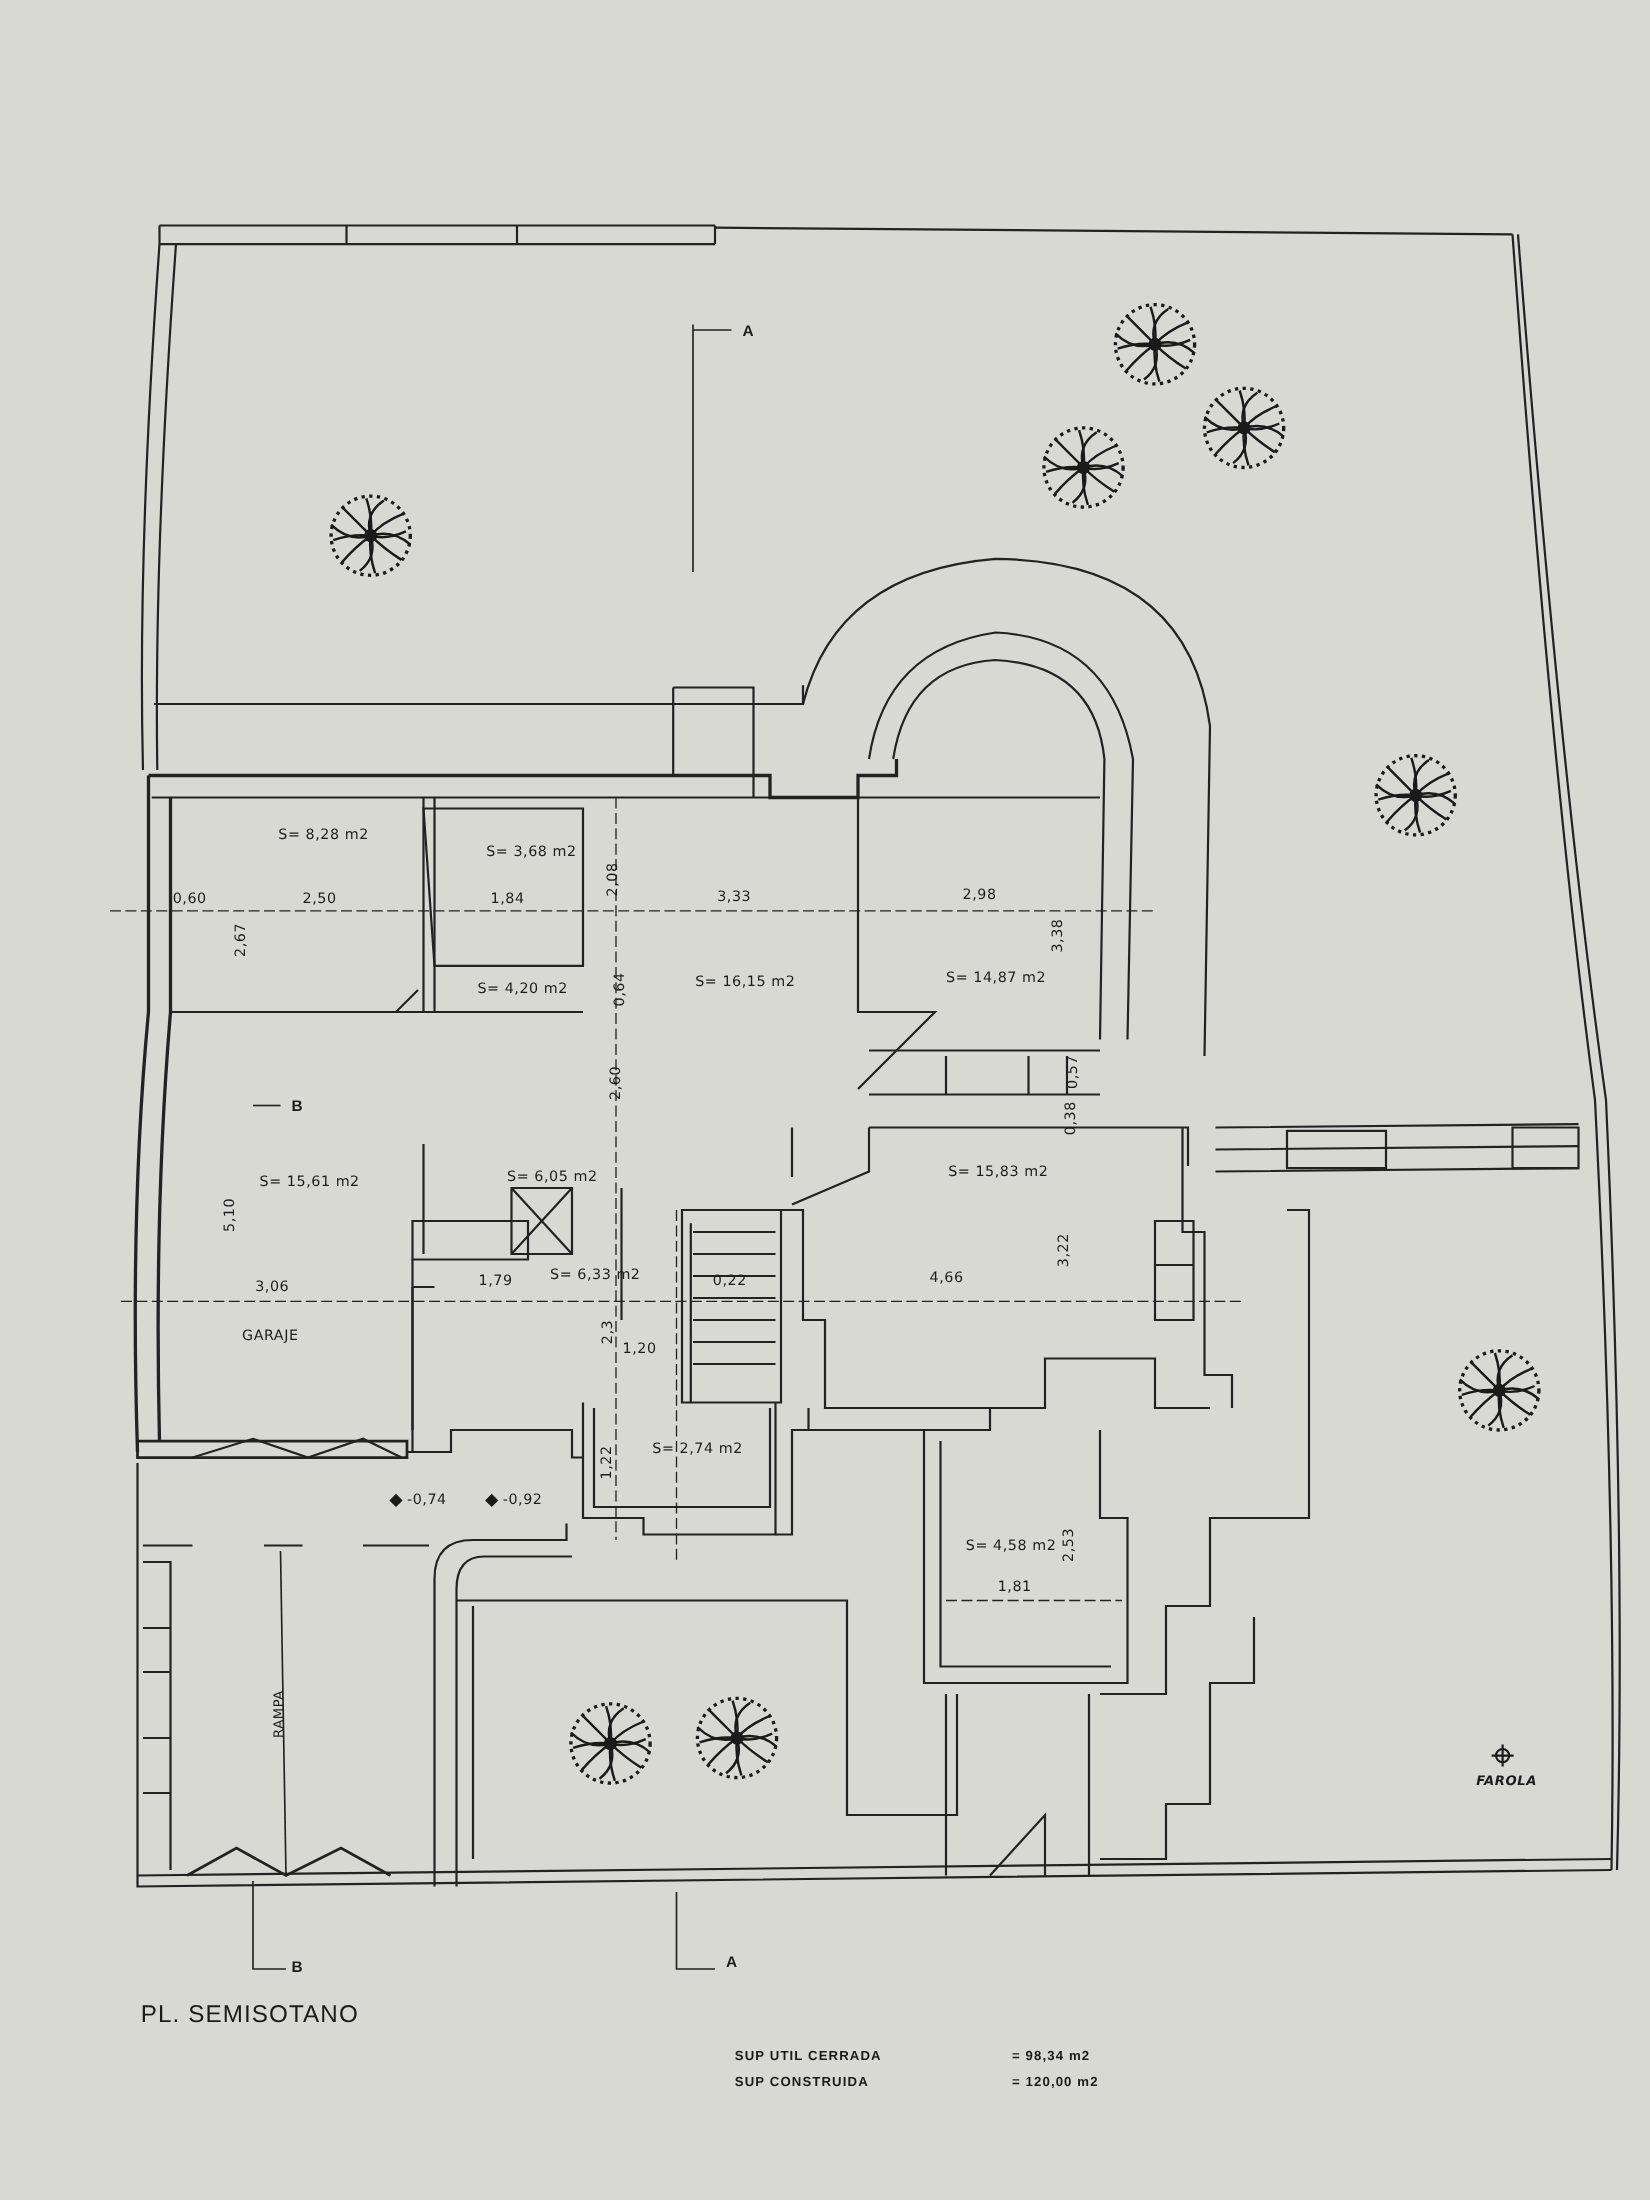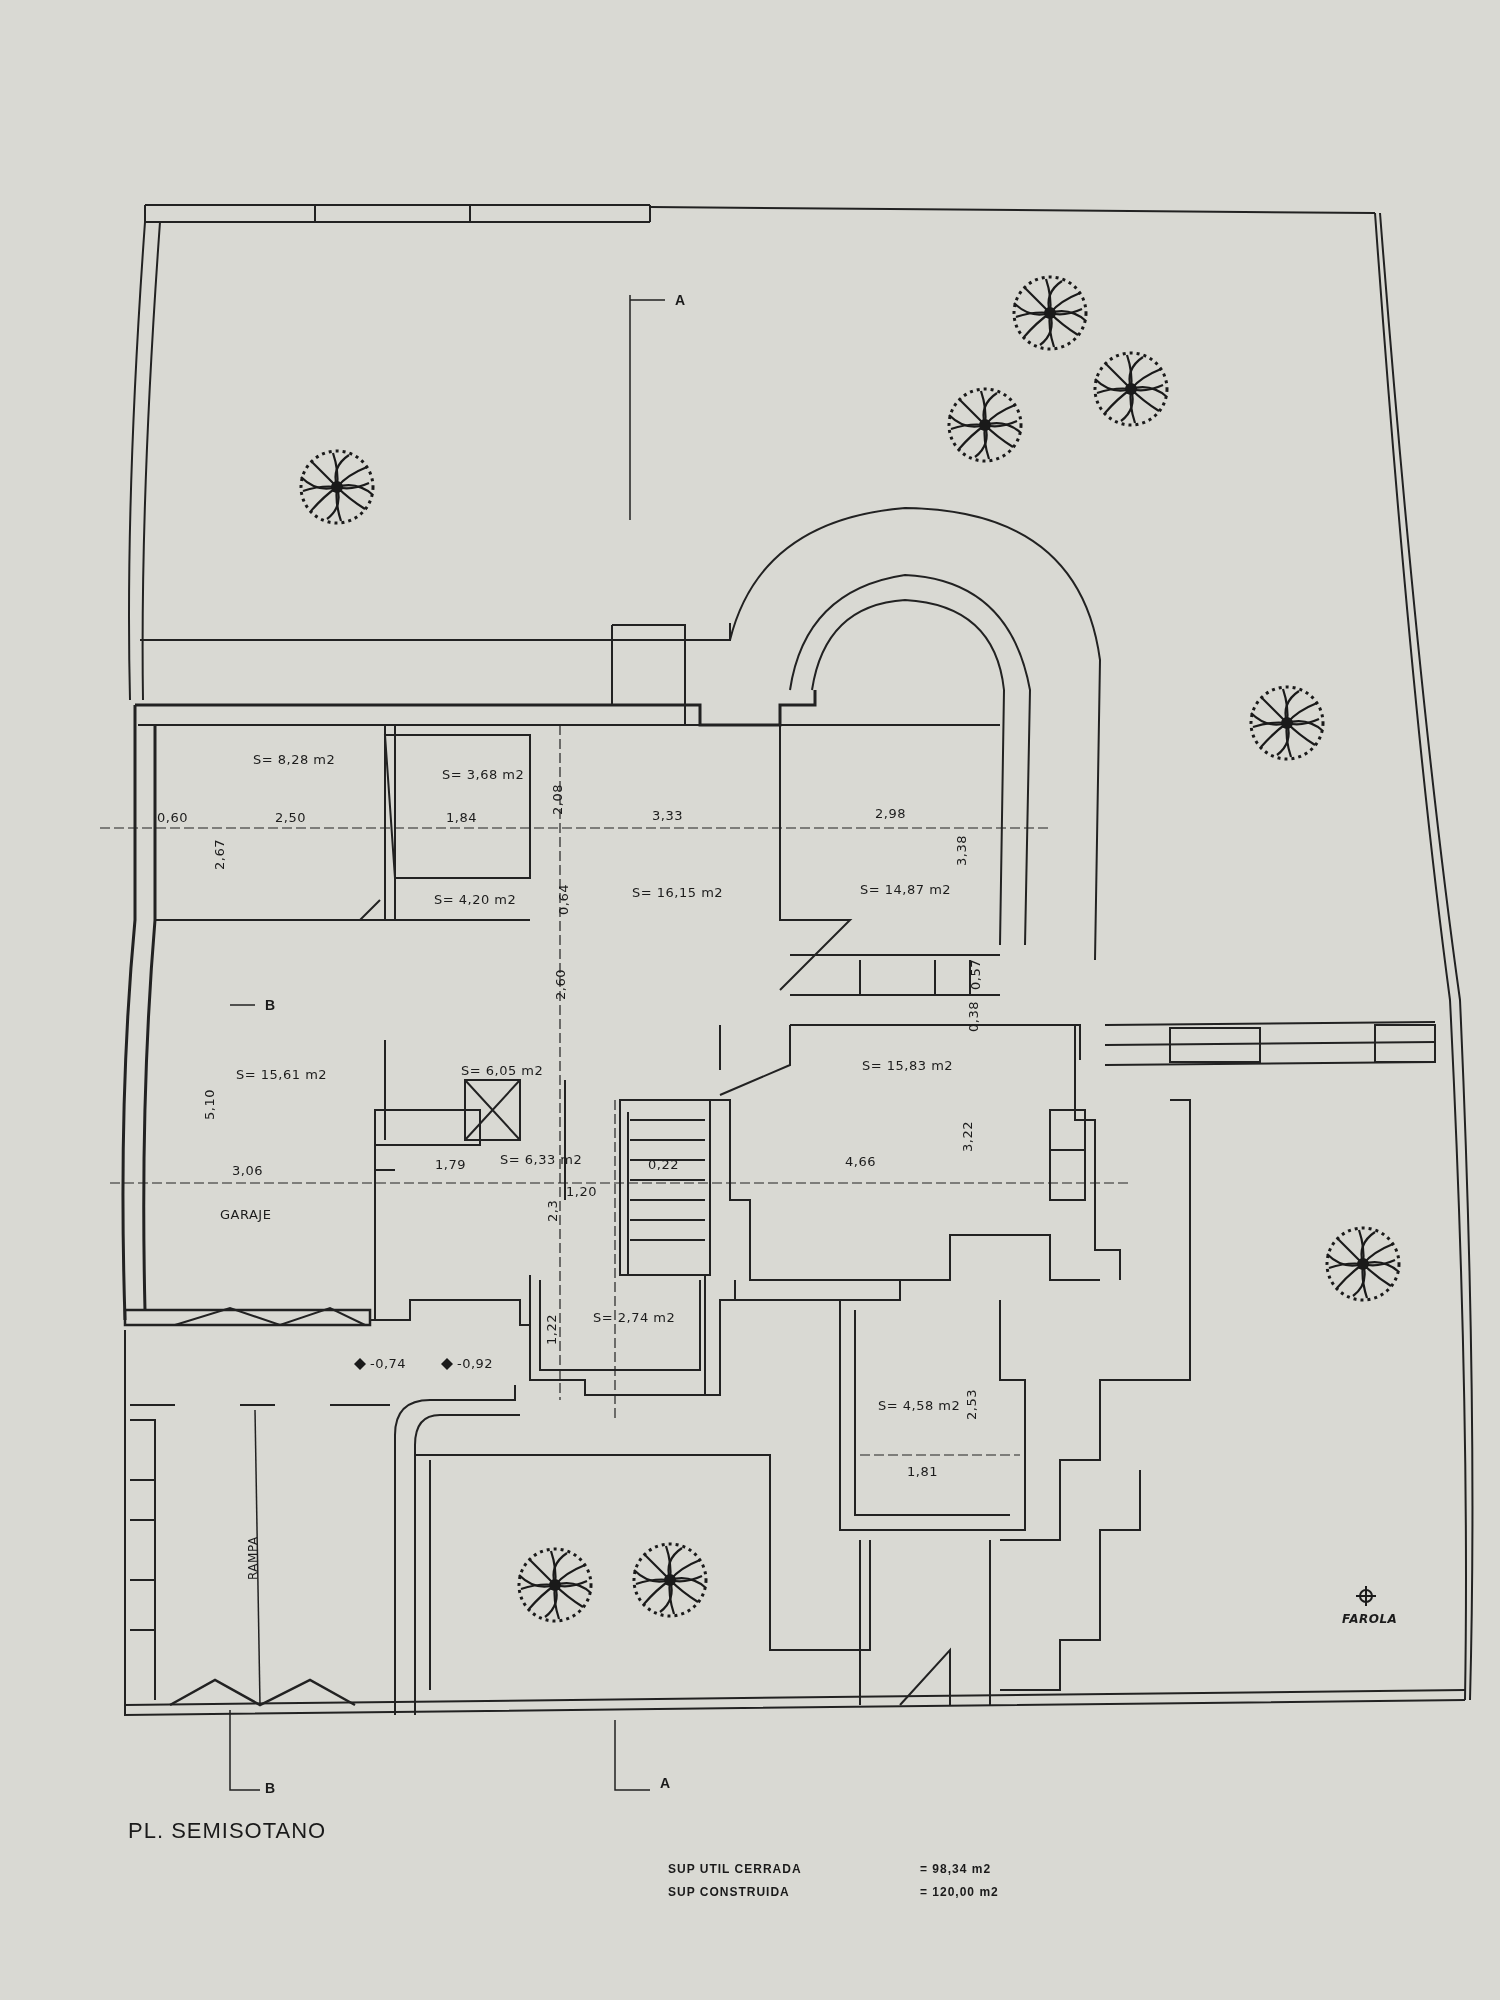--- a/index.html
+++ b/index.html
@@ -159,28 +159,28 @@
 <div class="lbl v" style="left:556px;top:915px;">0,64</div>
 <div class="lbl" style="left:652px;top:808px;">3,33</div>
 <div class="lbl" style="left:875px;top:806px;">2,98</div>
 <div class="lbl v" style="left:954px;top:866px;">3,38</div>
 <div class="lbl v" style="left:968px;top:990px;">0,57</div>
 <div class="lbl v" style="left:966px;top:1032px;">0,38</div>
 <div class="lbl v" style="left:553px;top:1000px;">2,60</div>
 <div class="lbl v" style="left:202px;top:1120px;">5,10</div>
 <div class="lbl" style="left:232px;top:1163px;">3,06</div>
 <div class="lbl" style="left:435px;top:1157px;">1,79</div>
-<div class="lbl" style="left:566px;top:1184px;">1,20</div>
+<div class="lbl" style="left:566px;top:1219px;">1,20</div>
 <div class="lbl" style="left:648px;top:1157px;">0,22</div>
 <div class="lbl" style="left:845px;top:1154px;">4,66</div>
 <div class="lbl v" style="left:960px;top:1152px;">3,22</div>
 <div class="lbl v" style="left:545px;top:1222px;">2,3</div>
 <div class="lbl v" style="left:544px;top:1345px;">1,22</div>
 <div class="lbl v" style="left:964px;top:1420px;">2,53</div>
-<div class="lbl" style="left:907px;top:1435px;margin-top:29px;">1,81</div>
+<div class="lbl" style="left:907px;top:1435px;">1,81</div>
 
 <div class="lbl" style="left:370px;top:1356px;">-0,74</div>
 <div class="lbl" style="left:457px;top:1356px;">-0,92</div>
 
 <div class="lbl v" style="left:246px;top:1580px;font-size:12px;">RAMPA</div>
 <div class="lbl" style="left:1342px;top:1612px;font-size:12px;font-weight:bold;font-style:italic;">FAROLA</div>
 
 <div class="sec" style="left:675px;top:292px;">A</div>
 <div class="sec" style="left:660px;top:1775px;">A</div>
 <div class="sec" style="left:265px;top:997px;">B</div>

